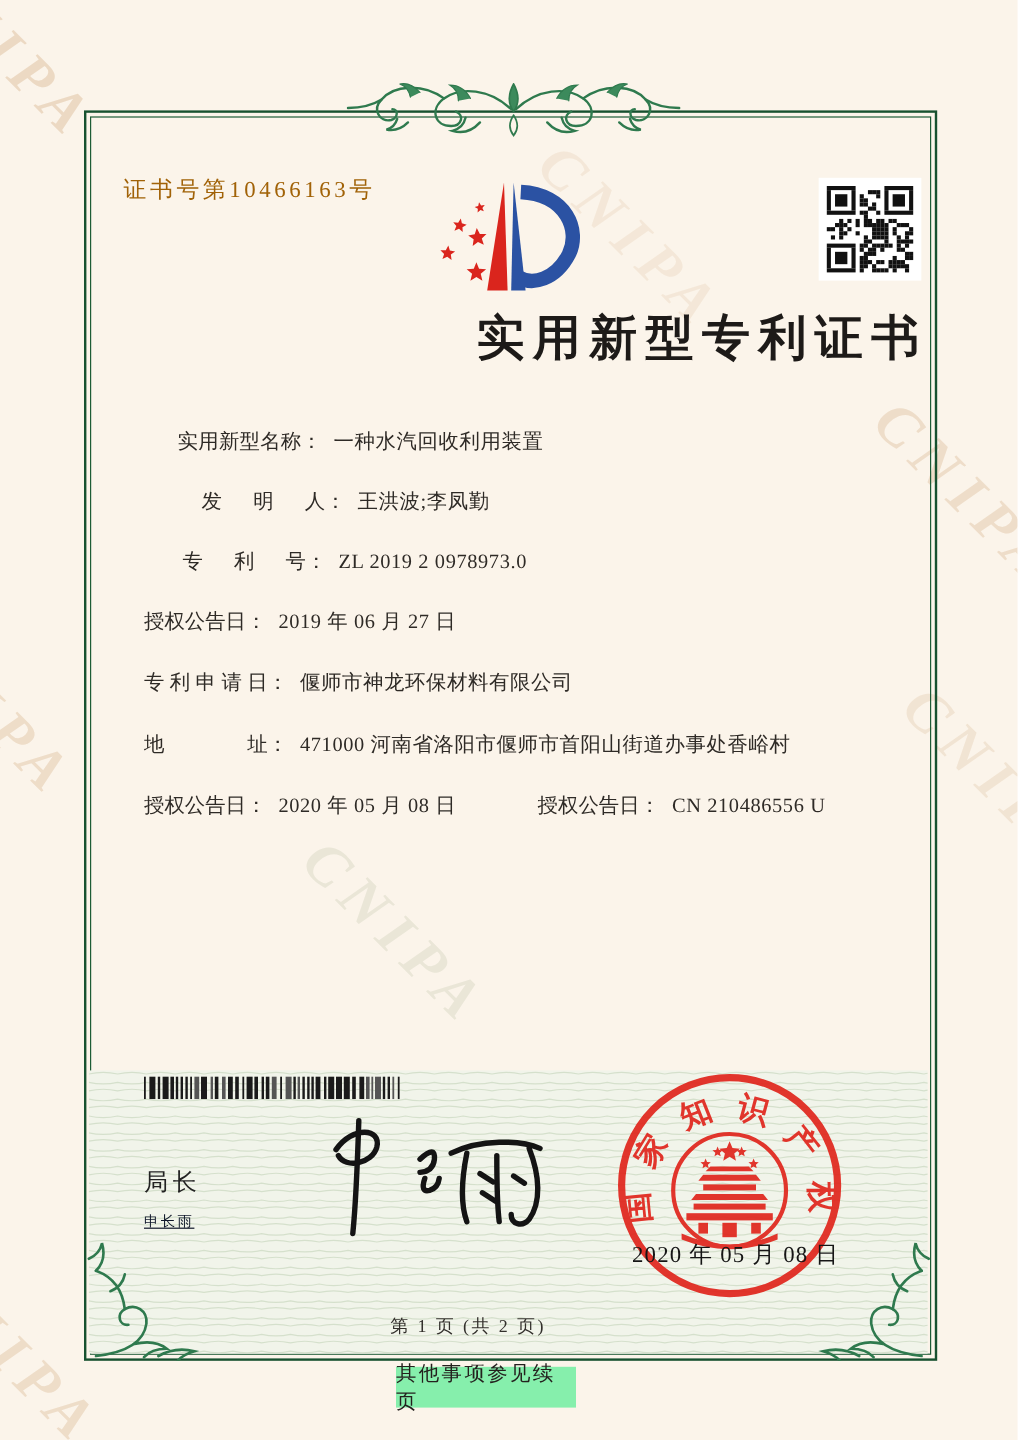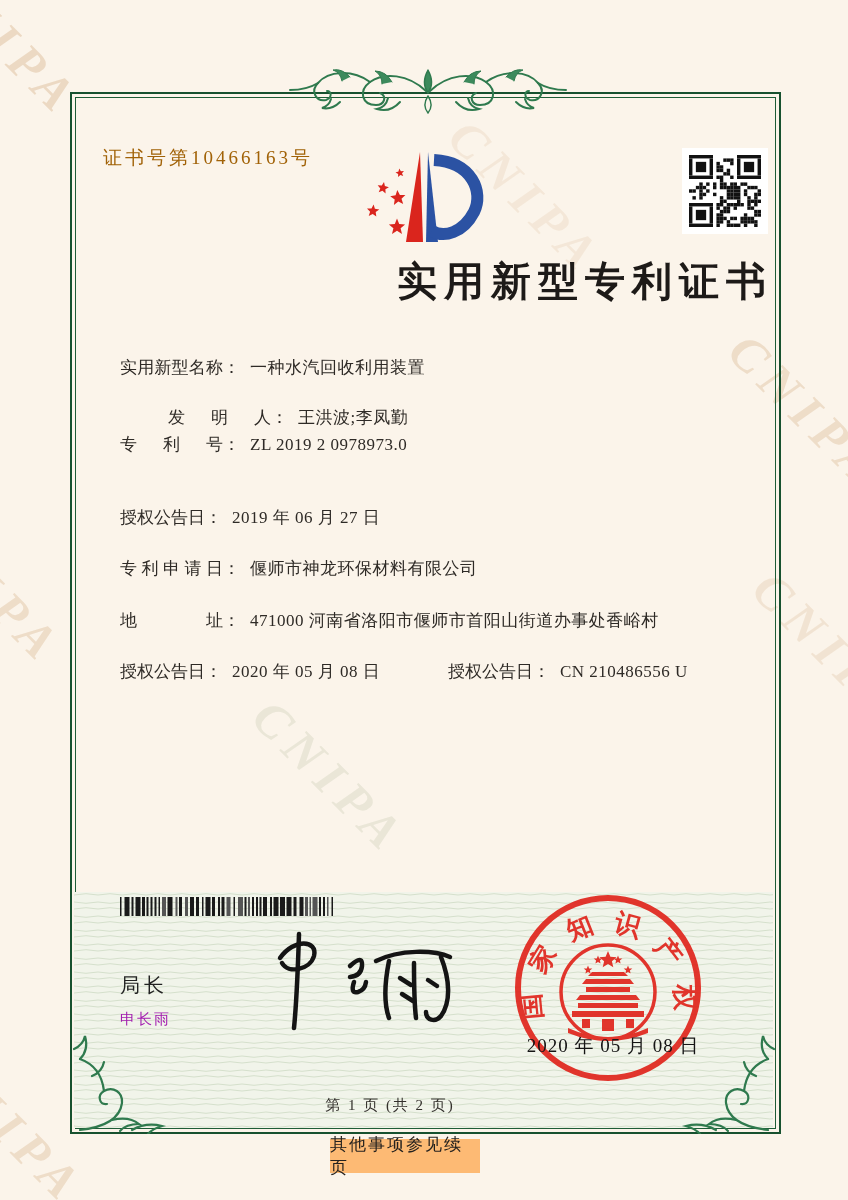--- a/index.html
+++ b/index.html
@@ -27,26 +27,26 @@
   .clabel{display:inline-block;}
   .fcolon{display:inline-block;margin-right:10px;}
   .fval{letter-spacing:0.5px;}
   #grantno{position:absolute;left:328px;top:0;white-space:nowrap;}
   #paras{left:119px;top:700px;width:642px;font-size:18.5px;line-height:33px;
          text-align:justify;color:#24211e;}
   #paras p{margin:0;text-indent:2em;}
   #director{left:120px;top:972px;font-family:"Liberation Sans",sans-serif;
             font-size:20px;letter-spacing:4px;color:#222;}
   #director-name{left:120px;top:1010px;font-family:"Liberation Sans",sans-serif;
-            font-size:15px;letter-spacing:2px;color:#a21caf;}
+            font-size:12px;letter-spacing:2px;color:#0f172a;text-decoration:underline;}
   #sealdate{left:523px;top:1033px;width:180px;font-size:19px;letter-spacing:1px;
             color:#151515;z-index:4;text-align:center;}
   #pageinfo{left:60px;top:1096px;width:660px;text-align:center;font-size:15px;
             letter-spacing:2px;color:#33302c;}
-  #contbox{left:330px;top:1139px;width:150px;height:34px;background:#fdba74;
+  #contbox{left:330px;top:1139px;width:150px;height:34px;background:#86efac;
            display:flex;align-items:center;justify-content:center;font-size:17px;
            letter-spacing:2px;color:#24211e;z-index:3;}
   svg{display:block;}
 </style>
 </head>
 <body>
 
 <div id="page">
 
   <div class="wm" style="left:-45px;top:-50px;">CNIPA</div>
@@ -298,27 +298,27 @@
       <rect x="44.714285714285715" y="75.57142857142857" width="3.4285714285714284" height="3.4285714285714284" fill="#111"></rect>
       <rect x="48.14285714285714" y="75.57142857142857" width="3.4285714285714284" height="3.4285714285714284" fill="#111"></rect>
       <rect x="51.57142857142857" y="75.57142857142857" width="3.4285714285714284" height="3.4285714285714284" fill="#111"></rect>
       <rect x="55" y="75.57142857142857" width="3.4285714285714284" height="3.4285714285714284" fill="#111"></rect>
       <rect x="61.857142857142854" y="75.57142857142857" width="3.4285714285714284" height="3.4285714285714284" fill="#111"></rect>
       <rect x="72.14285714285714" y="75.57142857142857" width="3.4285714285714284" height="3.4285714285714284" fill="#111"></rect>
     </svg>
 
   <div class="abs content" id="title">实用新型专利证书</div>
 
-  <div class="abs content frow" style="top:356px;">
+  <div class="abs content frow" style="top:356px;margin-left:28px;">
     <span class="jlabel">实用新型名称</span><span class="fcolon">：</span><span class="fval">一种水汽回收利用装置</span>
   </div>
   <div class="abs content frow" style="top:406px;margin-left:48px;">
     <span class="jlabel">发明人</span><span class="fcolon">：</span><span class="fval">王洪波;李凤勤</span>
   </div>
-  <div class="abs content frow" style="top:433px;">
+  <div class="abs content frow" style="top:456px;margin-left:32px;">
     <span class="jlabel">专利号</span><span class="fcolon">：</span><span class="fval">ZL 2019 2 0978973.0</span>
   </div>
   <div class="abs content frow" style="top:506px;">
     <span class="clabel">授权公告日</span><span class="fcolon">：</span><span class="fval">2019 年 06 月 27 日</span>
   </div>
   <div class="abs content frow" style="top:557px;">
     <span class="jlabel">专利申请日</span><span class="fcolon">：</span><span class="fval">偃师市神龙环保材料有限公司</span>
   </div>
   <div class="abs content frow" style="top:609px;">
     <span class="jlabel">地址</span><span class="fcolon">：</span><span class="fval">471000 河南省洛阳市偃师市首阳山街道办事处香峪村</span>

